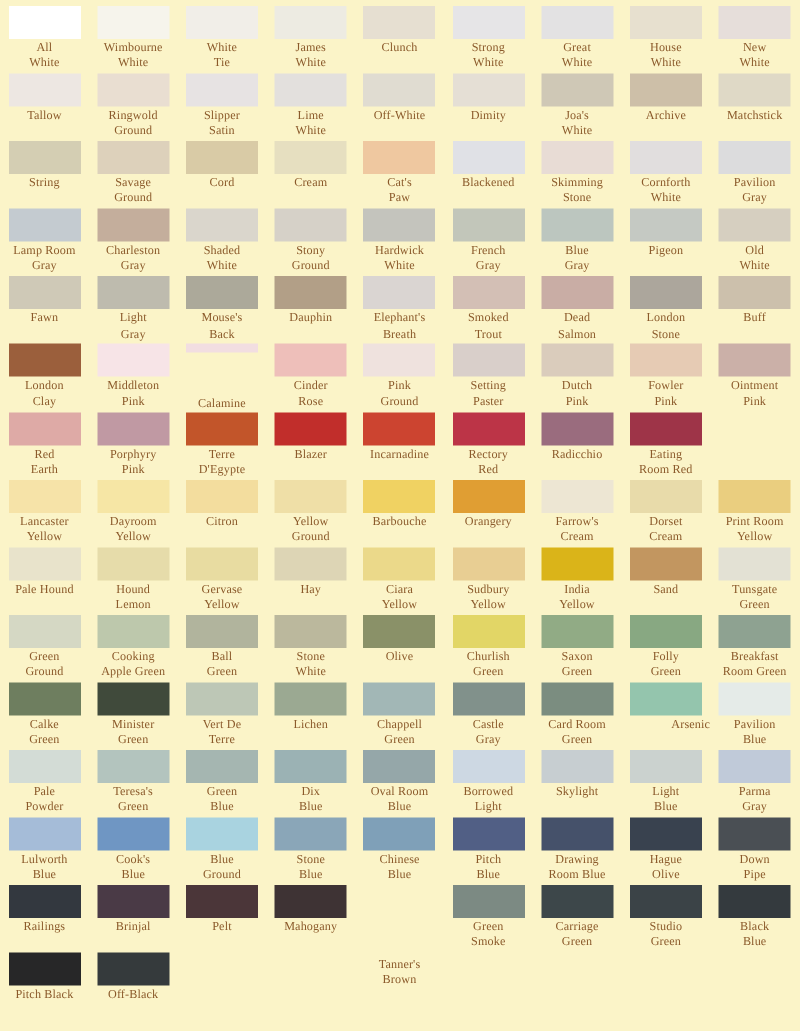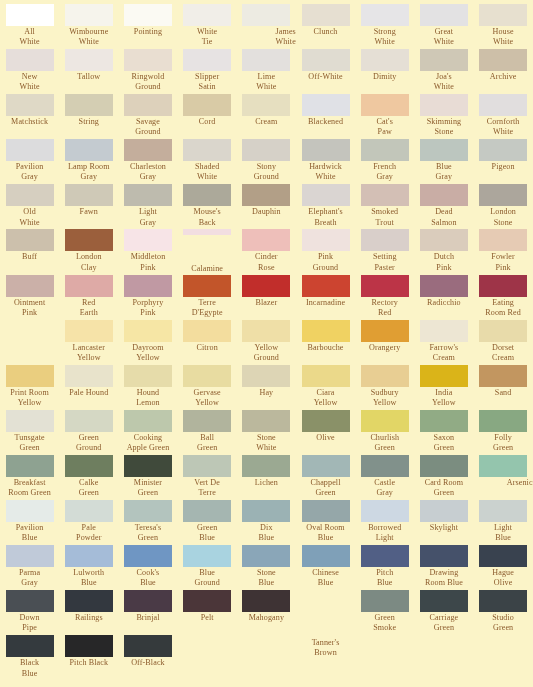--- a/index.html
+++ b/index.html
@@ -59,31 +59,27 @@
         <span class="swatch-chip" style="background: rgb(255, 255, 255);"></span>
         <span class="swatch-label" style="color: rgb(139, 90, 43);">All
 White</span>
       </div>
       <div class="swatch-cell">
         <span class="swatch-chip" style="background: rgb(246, 244, 236);"></span>
         <span class="swatch-label" style="color: rgb(139, 90, 43);">Wimbourne
 White</span>
       </div>
       <div class="swatch-cell">
-        <span class="swatch-chip" style="background: rgb(251, 250, 243);"></span>
-        <span class="swatch-label" style="color: rgb(139, 90, 43);">Pointing</span>
-      </div>
-      <div class="swatch-cell">
         <span class="swatch-chip" style="background: rgb(241, 238, 232);"></span>
         <span class="swatch-label" style="color: rgb(139, 90, 43);">White
 Tie</span>
       </div>
       <div class="swatch-cell">
         <span class="swatch-chip" style="background: rgb(237, 235, 226);"></span>
-        <span class="swatch-label" style="color: rgb(139, 90, 43); text-align: right;">James
+        <span class="swatch-label" style="color: rgb(139, 90, 43);">James
 White</span>
       </div>
       <div class="swatch-cell">
         <span class="swatch-chip" style="background: rgb(230, 223, 209);"></span>
         <span class="swatch-label" style="color: rgb(139, 90, 43);">Clunch</span>
       </div>
       <div class="swatch-cell">
         <span class="swatch-chip" style="background: rgb(230, 229, 231);"></span>
         <span class="swatch-label" style="color: rgb(139, 90, 43);">Strong
 White</span>
@@ -154,27 +150,27 @@
       </div>
       <div class="swatch-cell">
         <span class="swatch-chip" style="background: rgb(217, 203, 166);"></span>
         <span class="swatch-label" style="color: rgb(139, 90, 43);">Cord</span>
       </div>
       <div class="swatch-cell">
         <span class="swatch-chip" style="background: rgb(230, 223, 192);"></span>
         <span class="swatch-label" style="color: rgb(139, 90, 43);">Cream</span>
       </div>
       <div class="swatch-cell">
-        <span class="swatch-chip" style="background: rgb(224, 225, 230);"></span>
-        <span class="swatch-label" style="color: rgb(139, 90, 43);">Blackened</span>
-      </div>
-      <div class="swatch-cell">
         <span class="swatch-chip" style="background: rgb(239, 200, 160);"></span>
         <span class="swatch-label" style="color: rgb(139, 90, 43);">Cat's
 Paw</span>
+      </div>
+      <div class="swatch-cell">
+        <span class="swatch-chip" style="background: rgb(224, 225, 230);"></span>
+        <span class="swatch-label" style="color: rgb(139, 90, 43);">Blackened</span>
       </div>
       <div class="swatch-cell">
         <span class="swatch-chip" style="background: rgb(232, 220, 213);"></span>
         <span class="swatch-label" style="color: rgb(139, 90, 43);">Skimming
 Stone</span>
       </div>
       <div class="swatch-cell">
         <span class="swatch-chip" style="background: rgb(225, 222, 222);"></span>
         <span class="swatch-label" style="color: rgb(139, 90, 43);">Cornforth
 White</span>

